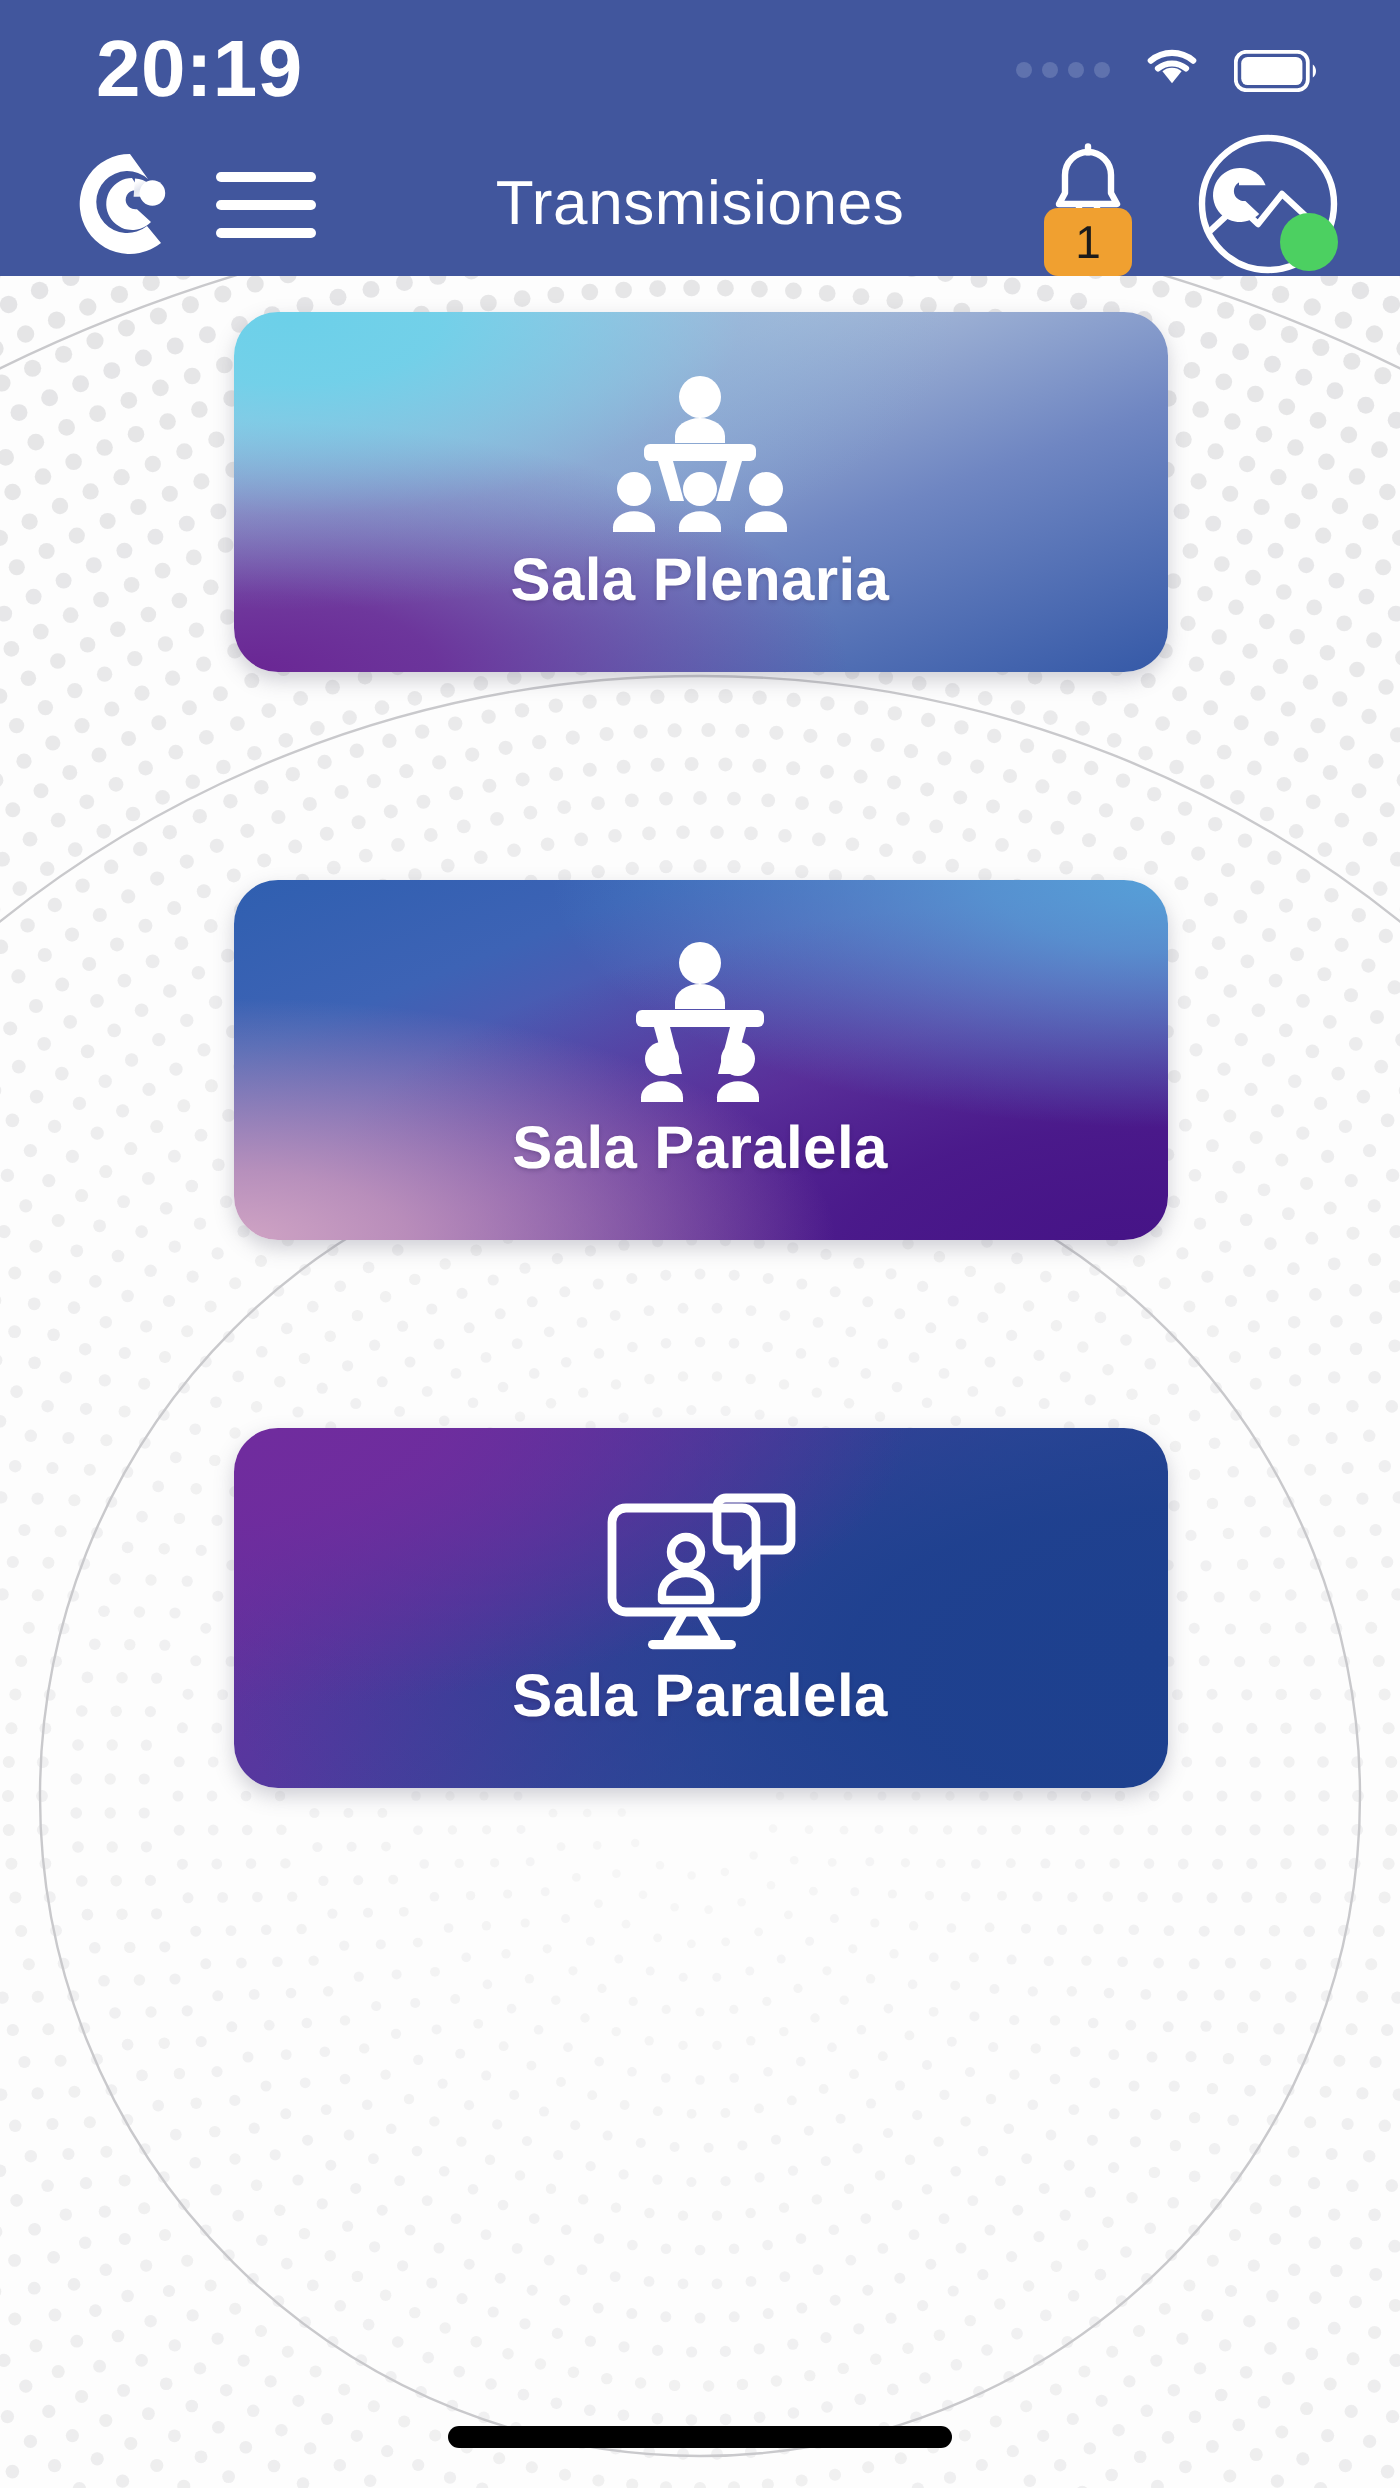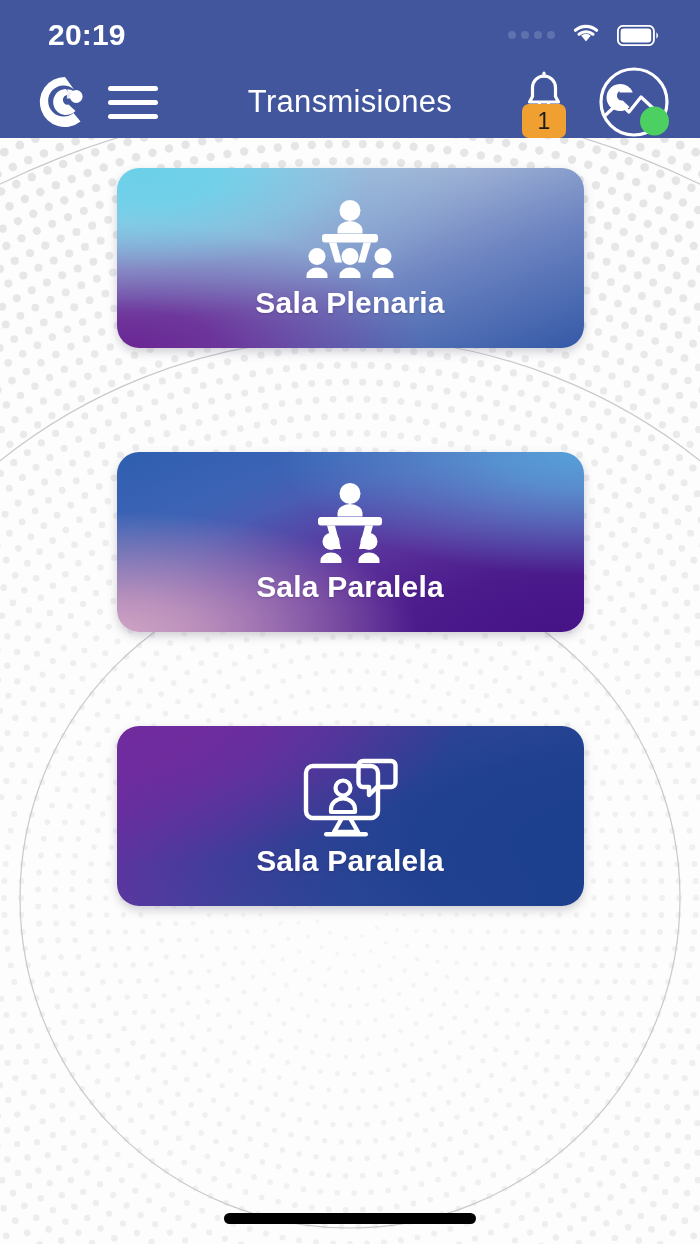--- a/index.html
+++ b/index.html
@@ -22,21 +22,21 @@
     height:66px;
     background:#41569D;
     display:flex;
     align-items:center;
     justify-content:space-between;
     padding:0 40px 0 48px;
     z-index:10;
   }
   .sb-time {
     color:#ffffff;
-    font-size:30px;
+    font-size:40px;
     font-weight:600;
     letter-spacing:0.2px;
     padding-top:4px;
   }
   .sb-right { display:flex; align-items:center; gap:16px; padding-top:4px;}
   .sb-dots { display:flex; gap:5px; align-items:center; }
   .sb-dots i { width:8px; height:8px; border-radius:50%; background:#5F72AE; display:block; }
   .sb-wifi { display:block; }
   .sb-batt { display:flex; align-items:center; }
 
@@ -87,21 +87,21 @@
     width:700px; height:1106px;
     background:#fdfdfd;
     overflow:hidden;
     z-index:1;
   }
   .bg svg { position:absolute; top:0; left:0; }
 
   
   .cards {
     position:absolute;
-    top:138px; left:0;
+    top:126px; left:0;
     width:700px;
     z-index:4;
     display:flex;
     flex-direction:column;
     align-items:center;
   }
   .card {
     position:relative;
     width:467px;
     height:180px;

